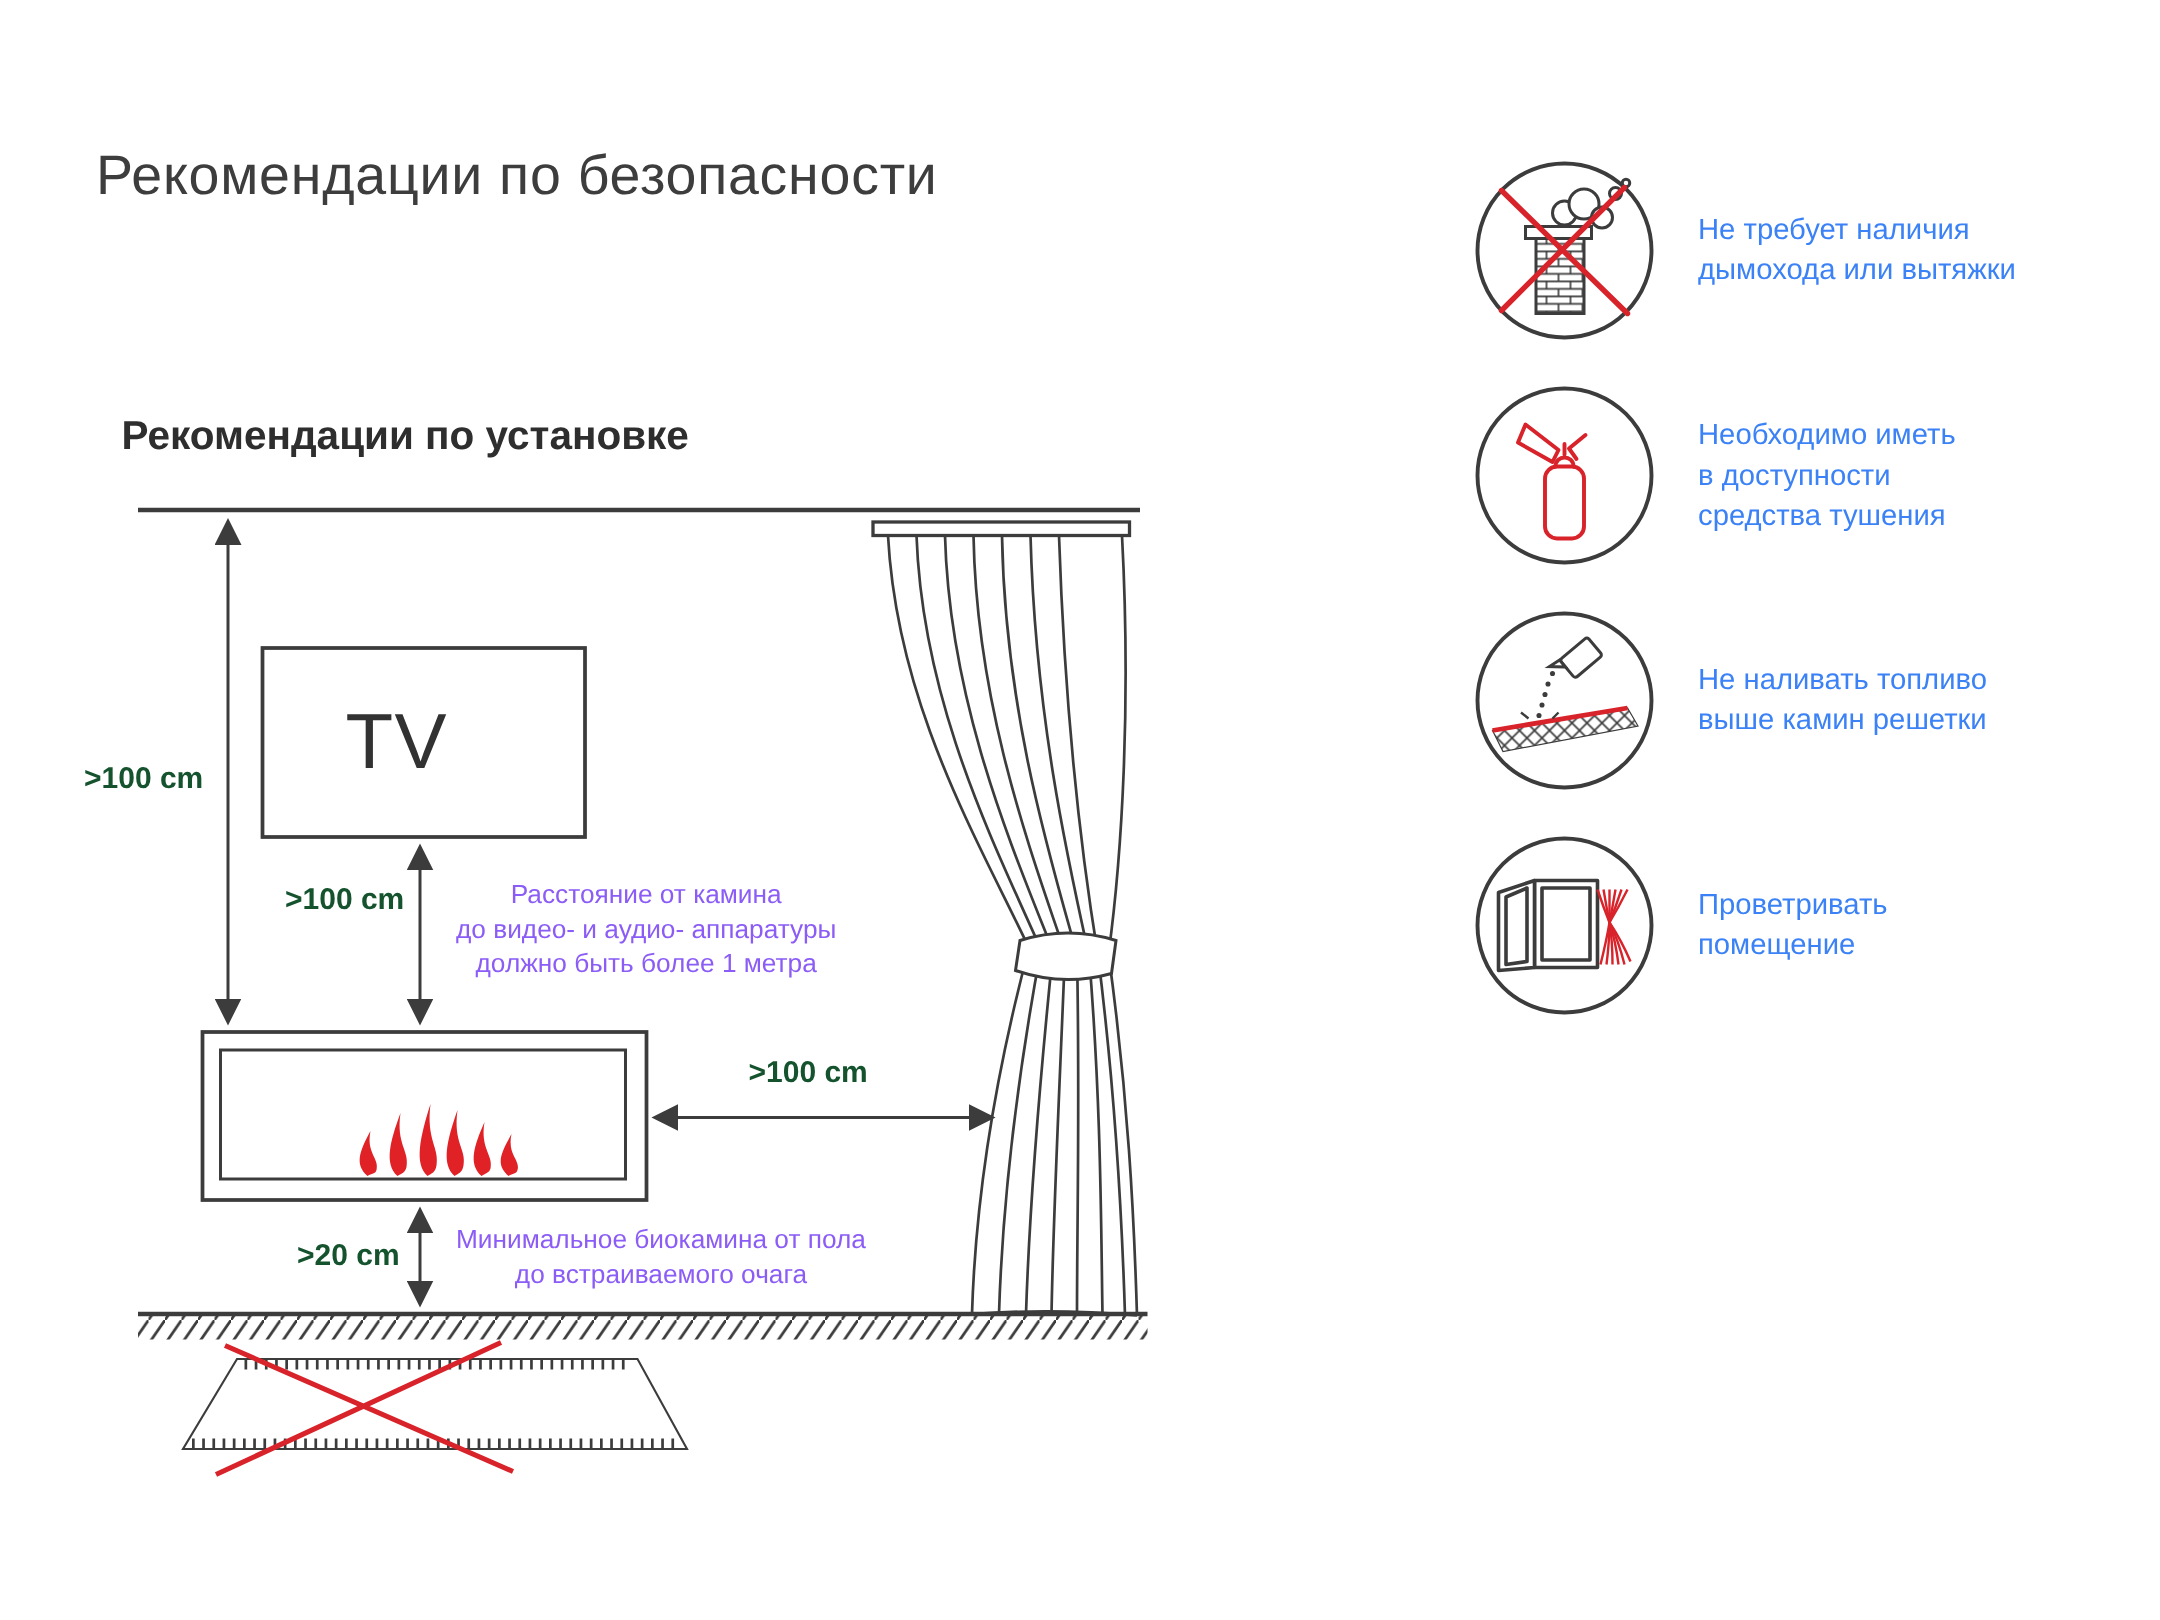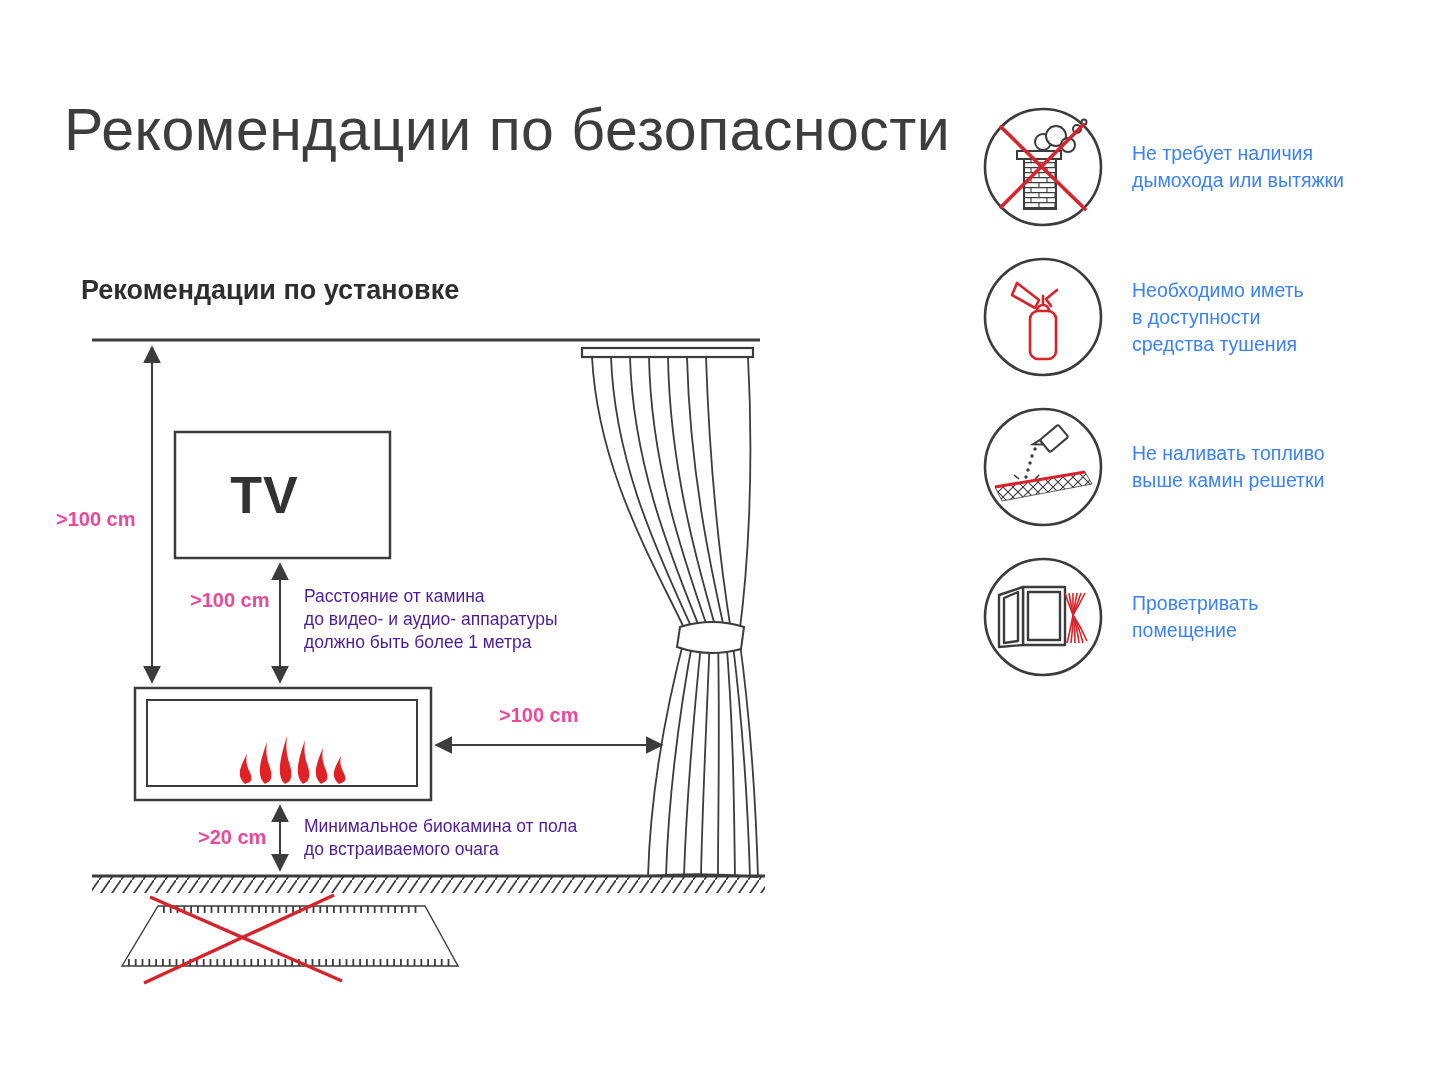--- a/index.html
+++ b/index.html
@@ -1,30 +1,30 @@
 <!DOCTYPE html>
 <html><head>
 <meta charset="utf-8">
 <style>
   html,body{margin:0;padding:0;background:#fff;}
   .page{position:relative;width:1440px;height:1080px;background:#fff;overflow:hidden;
         font-family:"Liberation Sans",sans-serif;color:#3a3a3a;}
-  .title{position:absolute;left:64px;top:96px;margin:0;font-size:59px;font-weight:400;
+  .title{position:absolute;left:64px;top:96px;margin:0;font-size:37px;font-weight:400;
          color:#3d3d3d;letter-spacing:0.5px;}
   .subtitle{position:absolute;left:64px;top:258px;margin:17px;font-size:27px;font-weight:700;color:#2e2e2e;}
   .dsvg{position:absolute;left:0;top:0;}
-  .lbl{position:absolute;font-size:20px;font-weight:700;color:#ec4899;white-space:nowrap;}
+  .lbl{position:absolute;font-size:20px;font-weight:700;color:#14532d;white-space:nowrap;}
   .lbl-wall{left:56px;top:508px;}
   .lbl-tv{left:190px;top:589px;}
   .lbl-curtain{left:499px;top:704px;}
   .lbl-floor{left:198px;top:826px;}
   .tvlbl{position:absolute;left:175px;top:432px;width:179px;height:126px;display:flex;
-         align-items:center;justify-content:center;font-size:52px;font-weight:700;
+         align-items:center;justify-content:center;font-size:52px;font-weight:400;
          color:#323232;letter-spacing:1px;}
-  .note{position:absolute;font-size:17.5px;line-height:23px;color:#4c1d95;white-space:pre-line;}
+  .note{position:absolute;font-size:17.5px;line-height:23px;color:#8b5cf6;white-space:pre-line;text-align:center;}
   .note-tv{left:304px;top:585px;}
   .note-floor{left:304px;top:815px;}
   .safety{position:absolute;left:980px;top:92px;width:460px;display:flex;flex-direction:column;}
   .srow{display:flex;align-items:center;height:150px;gap:26px;}
   .sicon{width:126px;height:126px;flex:0 0 auto;}
   .stext{font-size:19.5px;line-height:27px;color:#3b82f6;white-space:pre-line;}
 </style>
 </head>
 <body>
 

